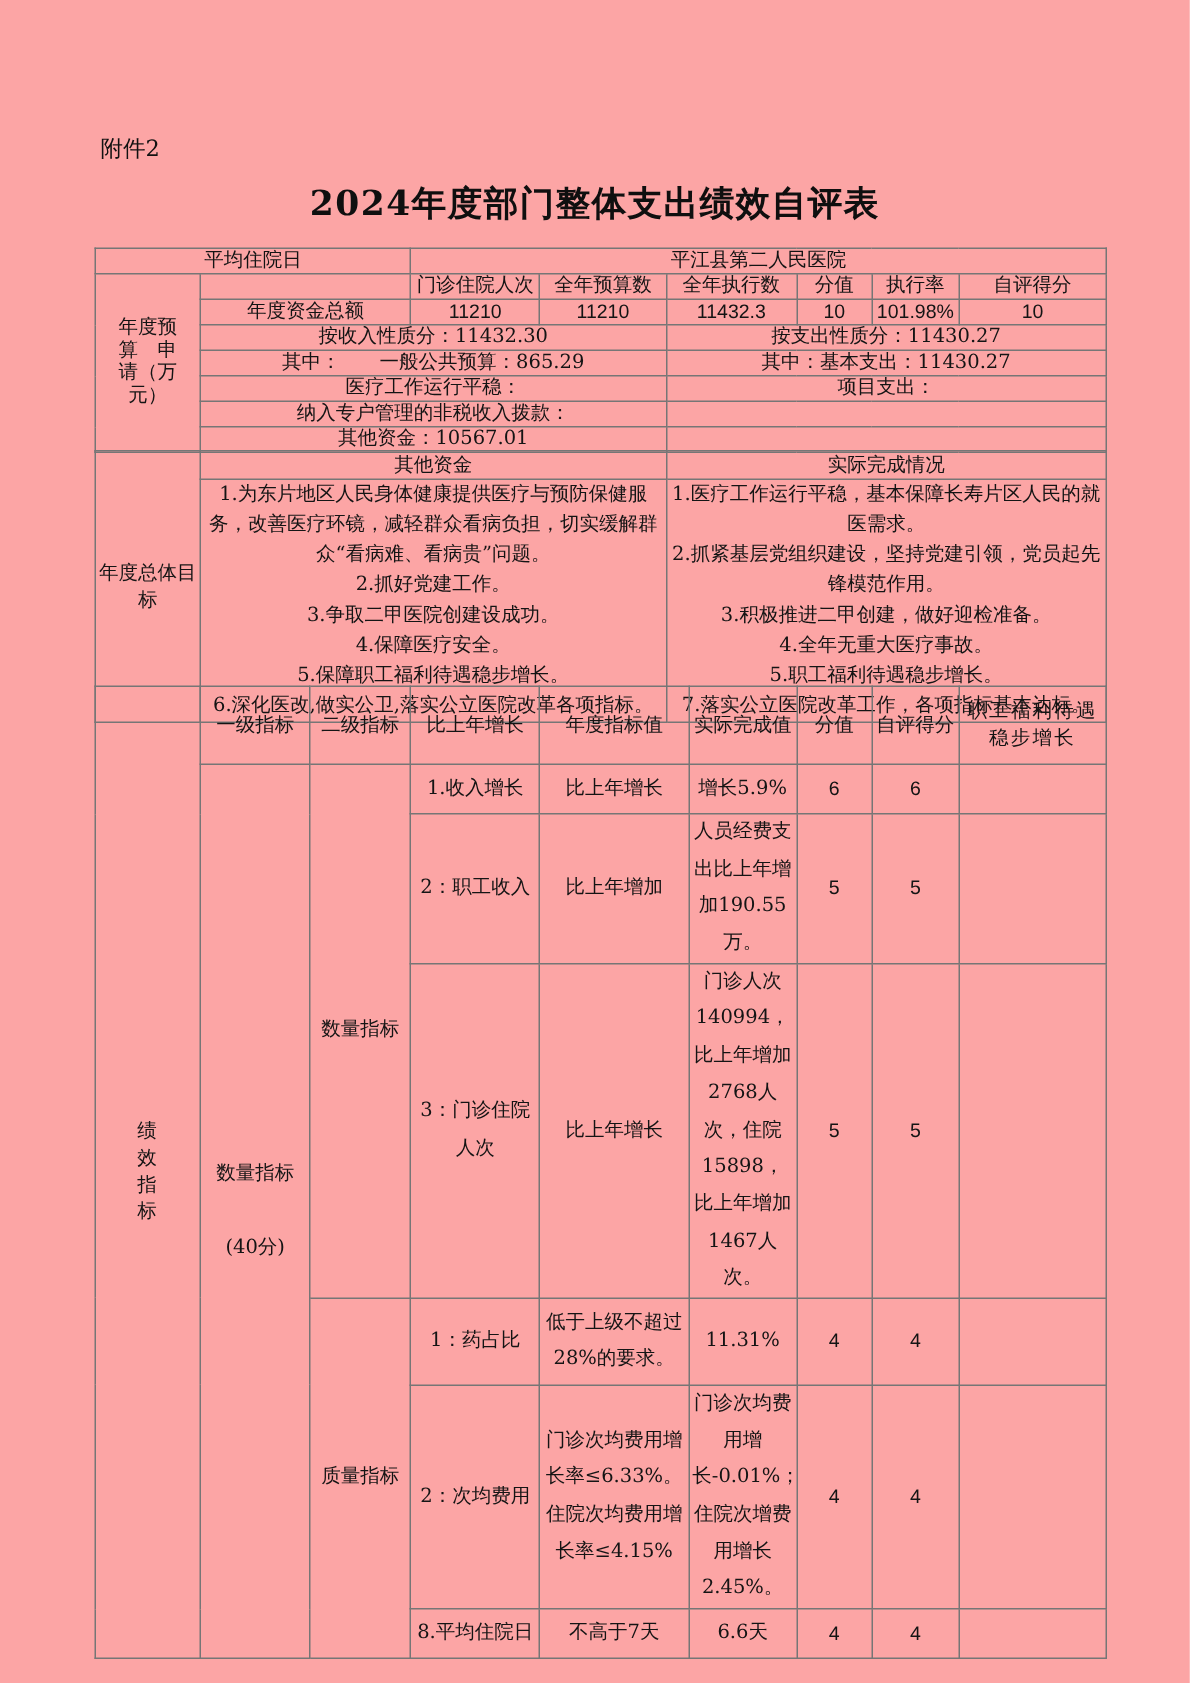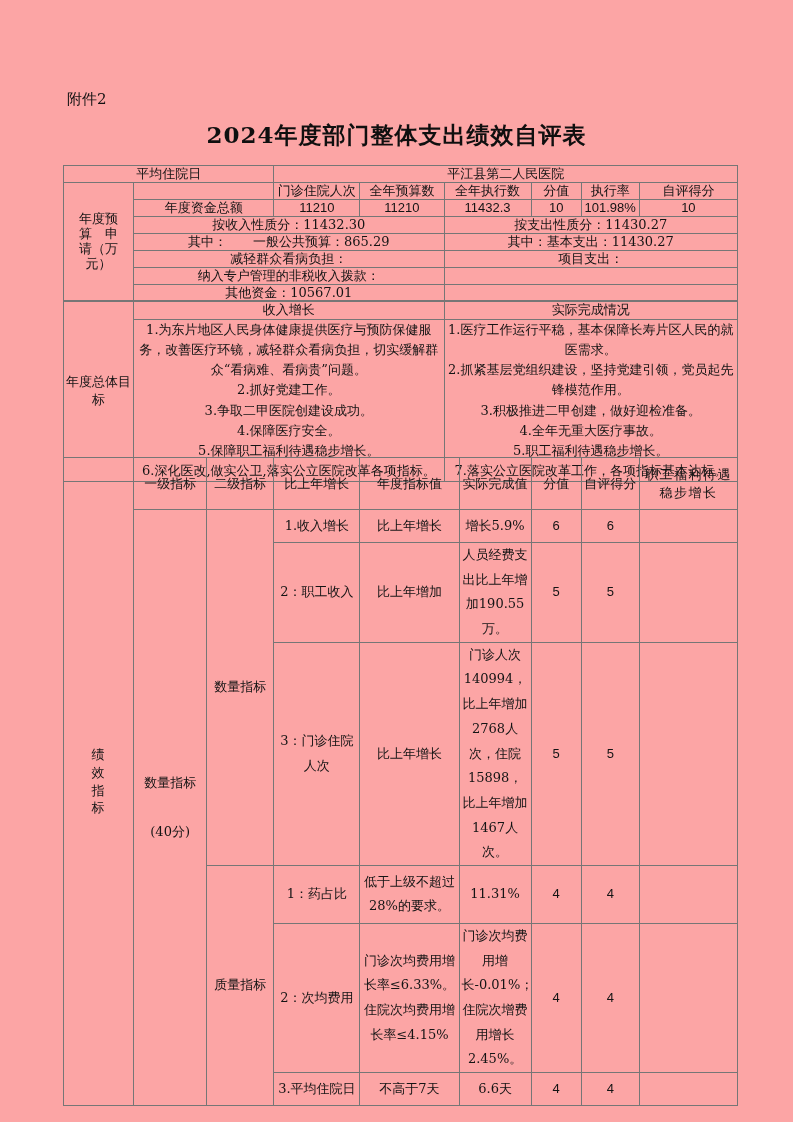--- a/index.html
+++ b/index.html
@@ -83,21 +83,21 @@
     </tr>
     <tr>
       <td colspan="3" class="l">按收入性质分：11432.30</td>
       <td colspan="4" class="l">按支出性质分：11430.27</td>
     </tr>
     <tr>
       <td colspan="3" class="l">其中：　　一般公共预算：865.29</td>
       <td colspan="4" class="l">其中：基本支出：11430.27</td>
     </tr>
     <tr>
-      <td colspan="3">减轻群众看病负担：</td>
+      <td colspan="3">医疗工作运行平稳：</td>
       <td colspan="4" class="pl45">项目支出：</td>
     </tr>
     <tr>
       <td colspan="3" class="l">纳入专户管理的非税收入拨款：</td>
       <td colspan="4"></td>
     </tr>
     <tr>
       <td colspan="3">其他资金：10567.01</td>
       <td colspan="4"></td>
     </tr>
@@ -106,21 +106,21 @@
 
   <table class="tbl tbl-goals">
     <colgroup>
       <col style="width:70px">
         <col style="width:310px">
         <col style="width:293px">
     </colgroup>
     <tbody>
         <tr class="goal-hd">
       <td rowspan="2">年度总体目标</td>
-      <td>收入增长</td>
+      <td>其他资金</td>
       <td>实际完成情况</td>
     </tr>
     <tr style="height:140px">
       <td class="goal-cell">1.为东片地区人民身体健康提供医疗与预防保健服务，改善医疗环镜，减轻群众看病负担，切实缓解群众“看病难、看病贵”问题。
 2.抓好党建工作。
 3.争取二甲医院创建设成功。
 4.保障医疗安全。
 5.保障职工福利待遇稳步增长。
 6.深化医改,做实公卫,落实公立医院改革各项指标。</td>
       <td class="goal-cell">1.医疗工作运行平稳，基本保障长寿片区人民的就医需求。
@@ -199,21 +199,21 @@
     </tr>
     <tr style="height:125px">
       <td class="name-cell">2：次均费用</td>
       <td>门诊次均费用增长率≤6.33%。住院次均费用增长率≤4.15%</td>
       <td>门诊次均费用增长-0.01%；住院次增费用增长2.45%。</td>
       <td class="score">4</td>
       <td class="score">4</td>
       <td></td>
     </tr>
     <tr style="height:33px">
-      <td class="name-cell">3.平均住院日</td>
+      <td class="name-cell">8.平均住院日</td>
       <td>不高于7天</td>
       <td>6.6天</td>
       <td class="score">4</td>
       <td class="score">4</td>
       <td></td>
     </tr>
   </tbody>
     </table>
 
 </div>

